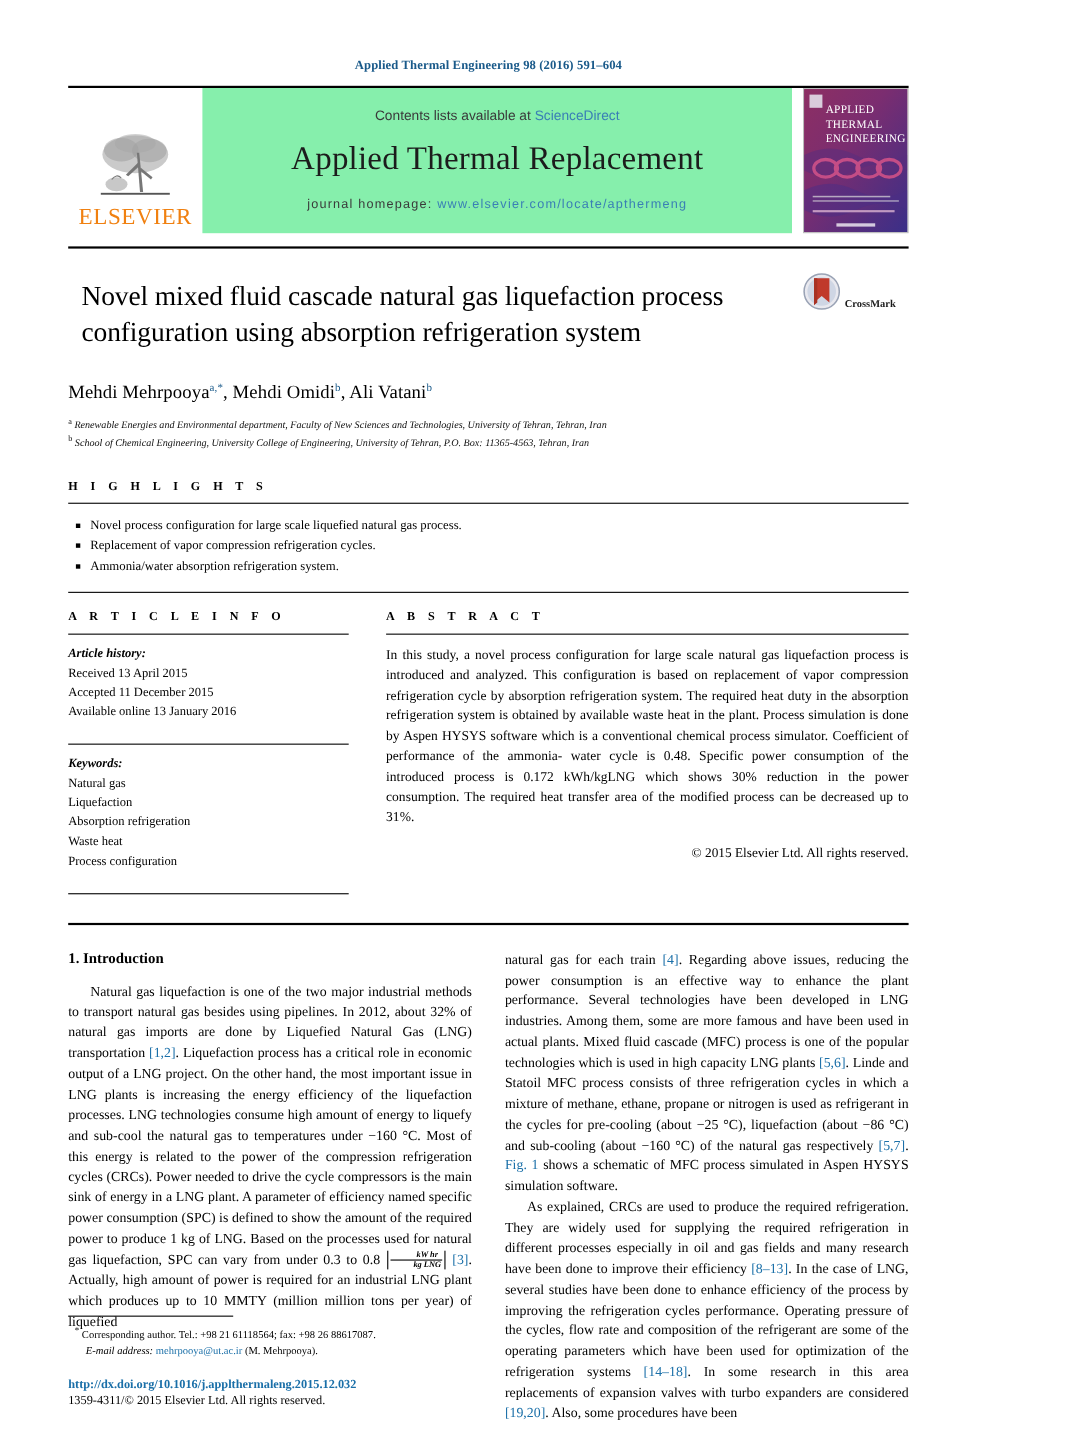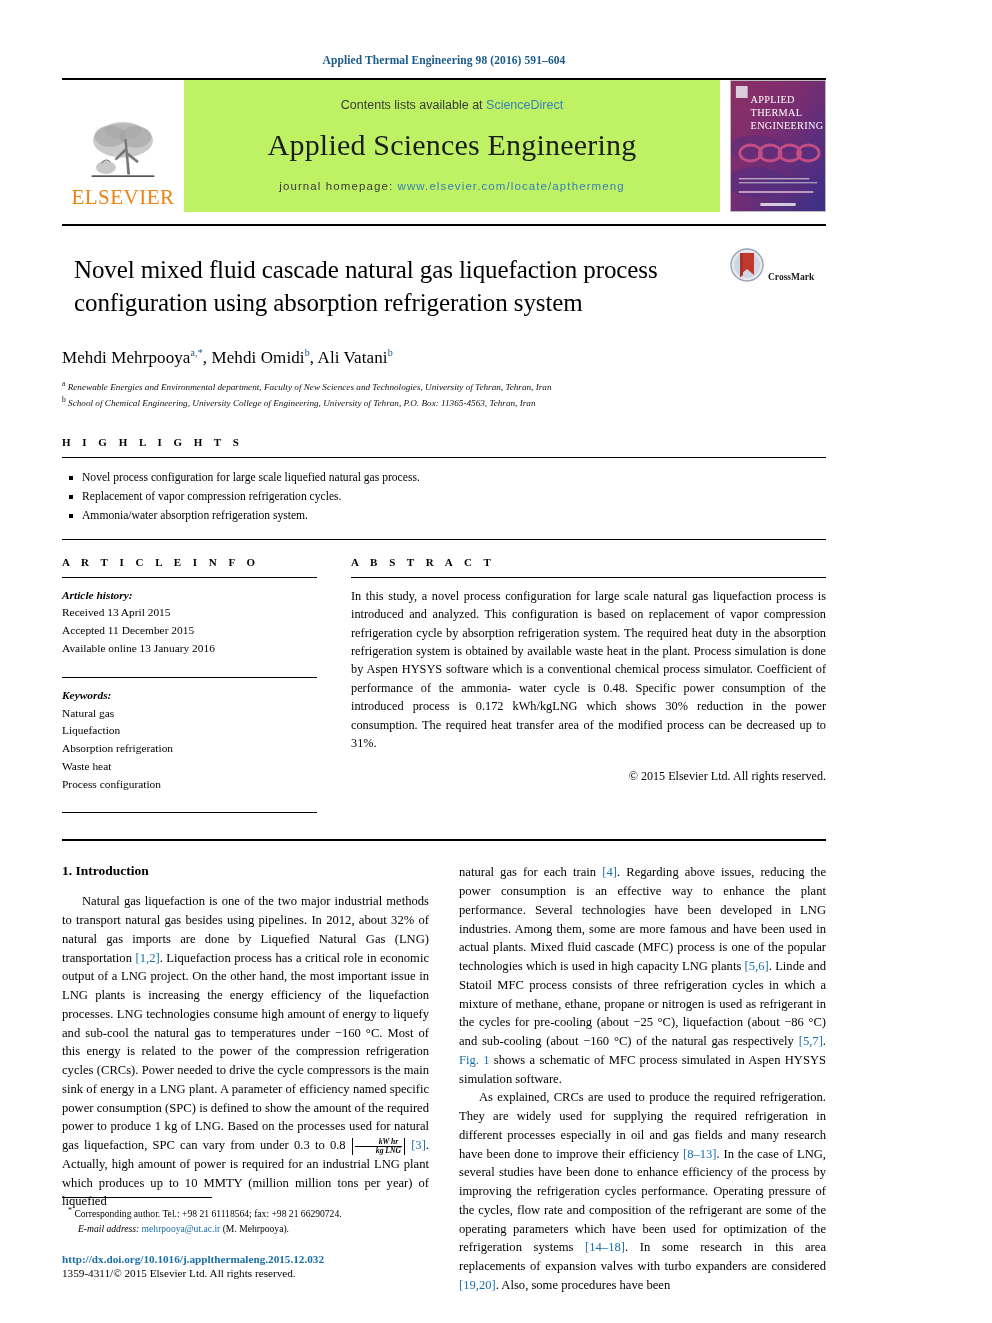--- a/index.html
+++ b/index.html
@@ -47,21 +47,21 @@
   .elsevier-word {
     font-family: "Liberation Serif", serif;
     font-size: 21px;
     letter-spacing: .5px;
     color: #f08010;
     line-height: 1;
     margin-top: 1px;
   }
   .journal-band {
     flex: 1 1 auto;
-    background: #bef264;
+    background: #86efac;
     display: flex;
     flex-direction: column;
     align-items: center;
     justify-content: center;
     padding: 6px 0 8px;
   }
   .contents-line {
     font-family: "Liberation Sans", sans-serif;
     font-size: 12.5px;
     color: #3a3a3a;
@@ -234,21 +234,21 @@
           <rect x="4" y="79" width="88" height="2.4" fill="#555"></rect>
         </g>
       </svg>
       <div class="elsevier-word">ELSEVIER</div>
     </div>
 
     <div class="journal-band">
       <div class="contents-line">
         <span>Contents lists available at </span><a href="#">ScienceDirect</a>
       </div>
-      <div class="journal-title">Applied Sciences Engineering</div>
+      <div class="journal-title">Applied Thermal Replacement</div>
       <div class="homepage-line">
         <span>journal homepage: </span><span class="url">www.elsevier.com/locate/apthermeng</span>
       </div>
     </div>
 
     <div class="cover-thumb">
       <svg width="100%" height="100%" viewBox="0 0 96 130" preserveAspectRatio="none">
         <defs>
           <linearGradient id="cg" x1="0" y1="0" x2="1" y2="1">
             <stop offset="0%" stop-color="#8d2f63"></stop>
@@ -357,21 +357,21 @@
 
     <div class="bcol">
       <p class="bt" style="text-indent:0"><span>natural gas for each train </span><span class="ref">[4]</span><span>. Regarding above issues, reducing the power consumption is an effective way to enhance the plant performance. Several technologies have been developed in LNG industries. Among them, some are more famous and have been used in actual plants. Mixed fluid cascade (MFC) process is one of the popular technologies which is used in high capacity LNG plants </span><span class="ref">[5,6]</span><span>. Linde and Statoil MFC process consists of three refrigeration cycles in which a mixture of methane, ethane, propane or nitrogen is used as refrigerant in the cycles for pre-cooling (about −25 °C), liquefaction (about −86 °C) and sub-cooling (about −160 °C) of the natural gas respectively </span><span class="ref">[5,7]</span><span>. </span><span class="ref">Fig. 1</span><span> shows a schematic of MFC process simulated in Aspen HYSYS simulation software.</span></p>
       <p class="bt"><span>As explained, CRCs are used to produce the required refrigeration. They are widely used for supplying the required refrigeration in different processes especially in oil and gas fields and many research have been done to improve their efficiency </span><span class="ref">[8–13]</span><span>. In the case of LNG, several studies have been done to enhance efficiency of the process by improving the refrigeration cycles performance. Operating pressure of the cycles, flow rate and composition of the refrigerant are some of the operating parameters which have been used for optimization of the refrigeration systems </span><span class="ref">[14–18]</span><span>. In some research in this area replacements of expansion valves with turbo expanders are considered </span><span class="ref">[19,20]</span><span>. Also, some procedures have been</span></p>
     </div>
   </div>
 
   <div class="footnote-wrap">
     <div class="fn-rule"></div>
     <div class="fn">
-      <sup>*</sup> <span>Corresponding author. Tel.: +98 21 61118564; fax: +98 21 66290724.</span><br>
+      <sup>*</sup> <span>Corresponding author. Tel.: +98 21 61118564; fax: +98 26 88617087.</span><br>
       <span class="it">E-mail address:</span>
       <a href="#">mehrpooya@ut.ac.ir</a>
       <span>(M. Mehrpooya).</span>
     </div>
     <div class="doi-block">
       <div class="doi">http://dx.doi.org/10.1016/j.applthermaleng.2015.12.032</div>
       <div class="issn">1359-4311/© 2015 Elsevier Ltd. All rights reserved.</div>
     </div>
   </div>
 

